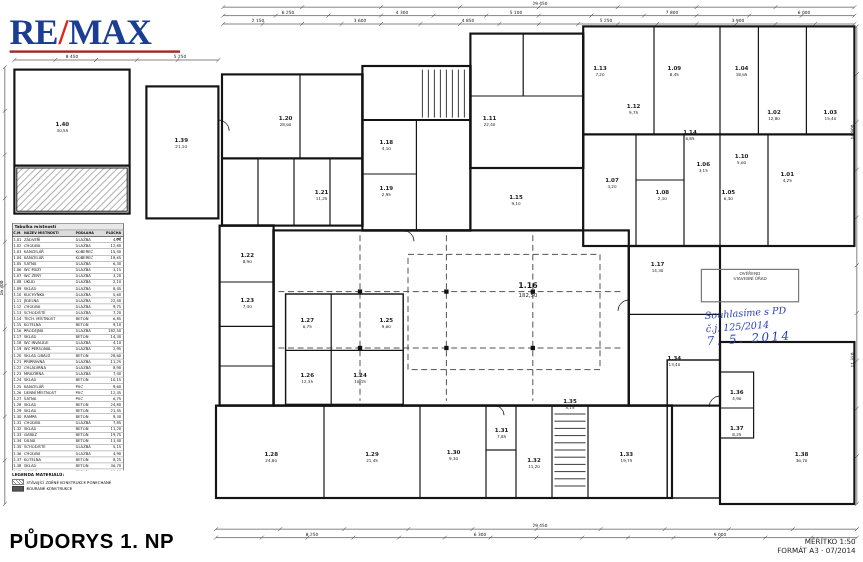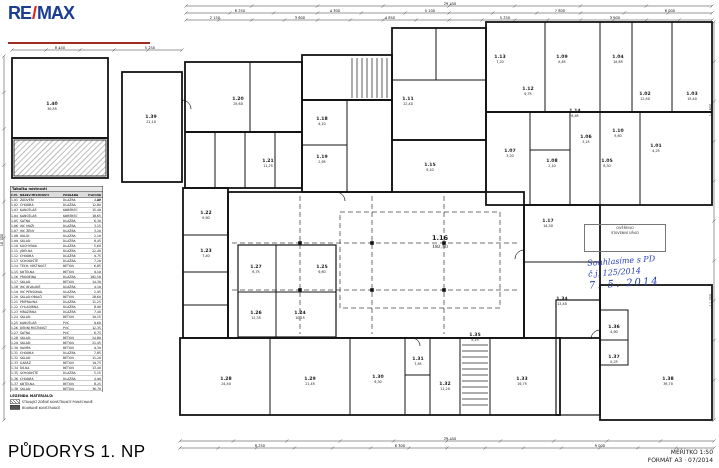--- a/index.html
+++ b/index.html
@@ -1,22 +1,22 @@
 <!DOCTYPE html>
 <html><head>
 <meta charset="utf-8">
 <style>
   html,body{margin:0;padding:0;}
   body{
     width:719px;height:468px;position:relative;overflow:hidden;
     background:#ffffff;font-family:"DejaVu Sans",sans-serif;color:#111;
   }
   
-  .logo{position:absolute;left:8px;top:0;font-family:Liberation Sans, sans-serif;
-        font-weight:bold;font-size:18px;letter-spacing:-1px;line-height:26px;}
+  .logo{position:absolute;left:8px;top:15px;font-family:Liberation Serif, serif;
+        font-weight:bold;font-size:30px;letter-spacing:-1px;line-height:26px;}
   .logo .re,.logo .max{color:#1b3e93;}
   .logo .slash{color:#e2231a;padding:0 1px;}
   .logo-rule{position:absolute;left:8px;top:42px;width:142px;height:2px;background:#9e2b24;}
   
   svg.plan{position:absolute;left:0;top:0;}
   svg text{font-family:"DejaVu Sans",sans-serif;fill:#1a1a1a;}
   
   .shrink{transform:scale(.5);transform-origin:0 0;}
   .room-table{position:absolute;left:10px;top:186px;width:94px;height:206px;overflow:hidden;}
   .room-table .shrink{width:186px;}
@@ -31,21 +31,21 @@
   
   .legend{position:absolute;left:10px;top:394px;width:160px;height:34px;overflow:hidden;}
   .legend .shrink{width:320px;}
   .lheading{font-size:7px;font-weight:bold;margin-bottom:2px;}
   .litem{display:flex;align-items:center;height:11px;font-size:6.4px;}
   .swatch{width:18px;height:7px;border:1px solid #333;margin-right:4px;flex:0 0 auto;}
   .swatch.hatch{background:repeating-linear-gradient(45deg,#8a8a8a 0 1px,transparent 1px 4px);}
   .swatch.solid{background:#555;}
   
   .plan-title{position:absolute;left:8px;bottom:6px;font-family:"Liberation Sans",sans-serif;
-              font-weight:normal;font-size:17px;letter-spacing:.5px;color:#000;}
+              font-weight:bold;font-size:17px;letter-spacing:.5px;color:#000;}
   .stamp{position:absolute;left:584px;top:224px;width:80px;height:26px;border:1px solid #777;overflow:hidden;}
   .stamp .shrink{width:160px;text-align:center;font-size:7px;line-height:9px;padding-top:2px;color:#333;}
   .notes{position:absolute;left:588px;top:254px;width:110px;color:#2a3fb8;
          font-family:"DejaVu Serif",serif;font-style:italic;font-size:8px;line-height:11px;
          transform:rotate(-4deg);}
   .notes .sig{font-size:10px;letter-spacing:2px;}
   .footer-right{position:absolute;right:6px;bottom:4px;text-align:right;font-size:6px;line-height:8px;color:#222;}
 </style>
 </head>
 <body>

